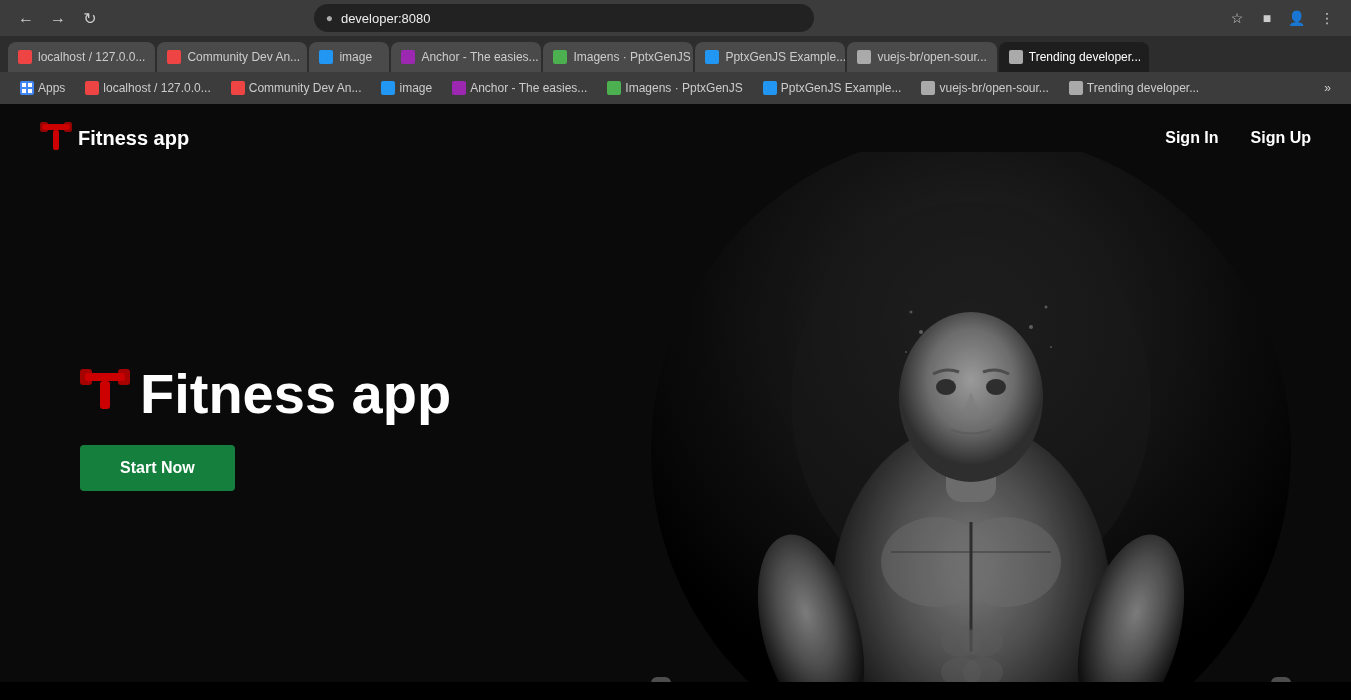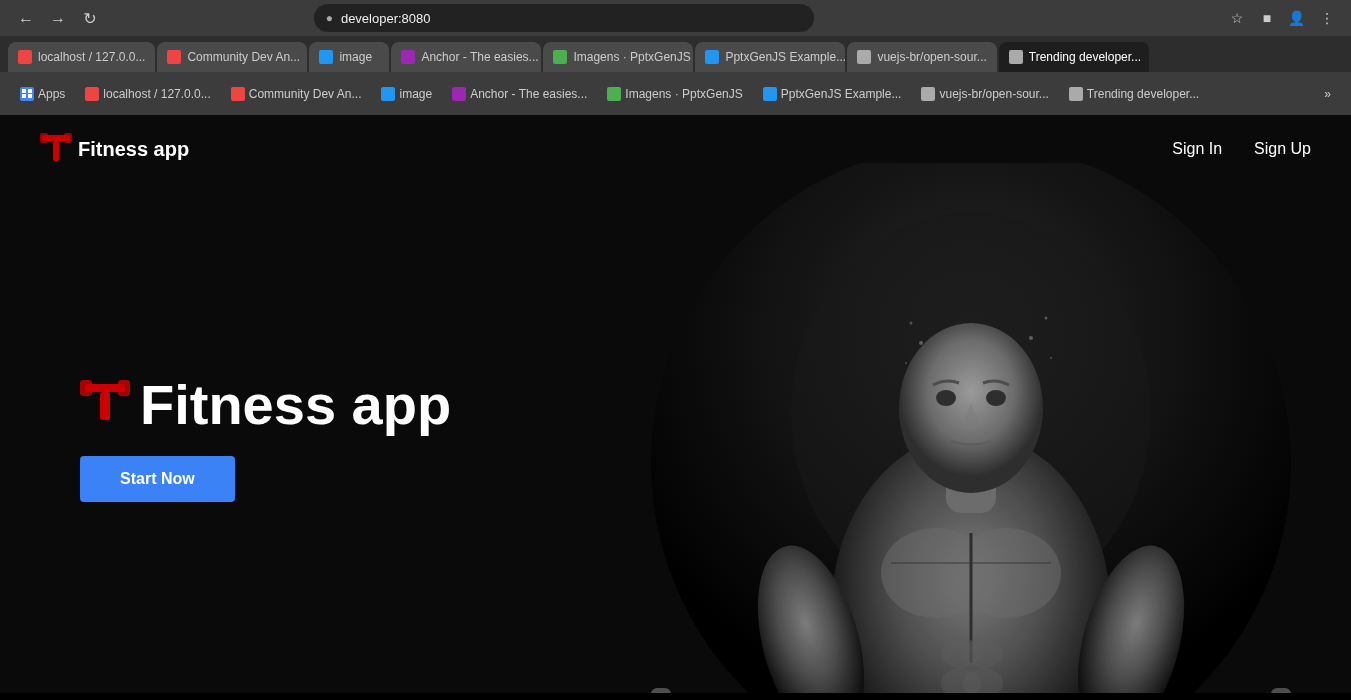--- a/index.html
+++ b/index.html
@@ -128,21 +128,21 @@
       background: #888;
       font-size: 10px;
       display: flex;
       align-items: center;
       justify-content: center;
     }
 
     
     .bookmarks-bar {
       background: #3c3c3c;
-      height: 43px;
+      height: 32px;
       display: flex;
       align-items: center;
       padding: 0 12px;
       gap: 4px;
       font-size: 12px;
       color: #ccc;
       overflow: hidden;
     }
 
     .bookmark-item {
@@ -209,20 +209,21 @@
       display: flex;
       gap: 32px;
       align-items: center;
     }
 
     .nav-link {
       color: #fff;
       font-size: 16px;
       cursor: pointer;
       text-decoration: none;
+      font-weight: bold;
     }
 
     
     .hero {
       position: relative;
       min-height: 510px;
       display: flex;
       align-items: center;
     }
 
@@ -247,21 +248,21 @@
       line-height: 1.1;
     }
 
     .hero-subtitle {
       color: #aaa;
       font-size: 15px;
       margin: 20px 0 28px 0;
     }
 
     .cta-button {
-      background: #3b82f6;
+      background: #15803d;
       color: #fff;
       border: none;
       padding: 14px 40px;
       font-size: 16px;
       font-weight: bold;
       border-radius: 4px;
       cursor: pointer;
     }
 
     

